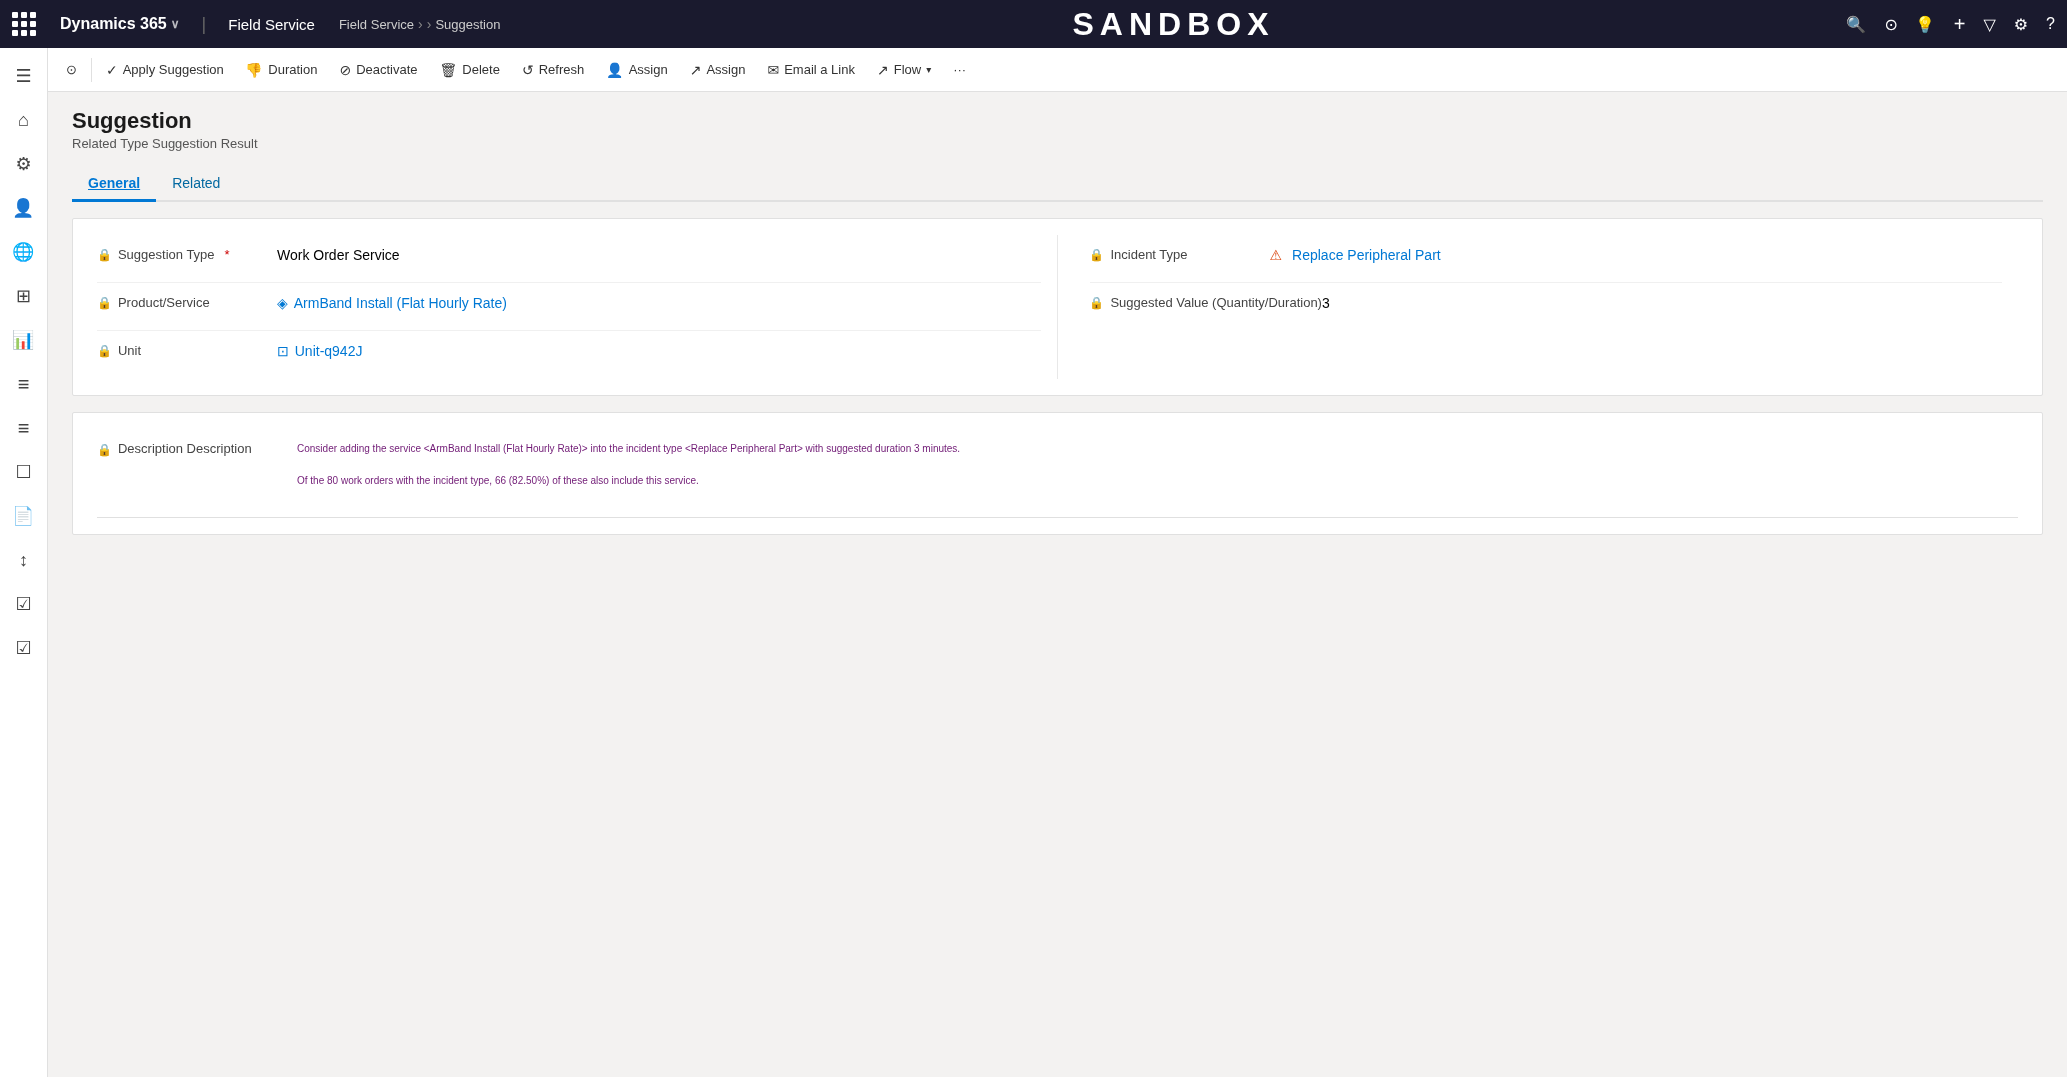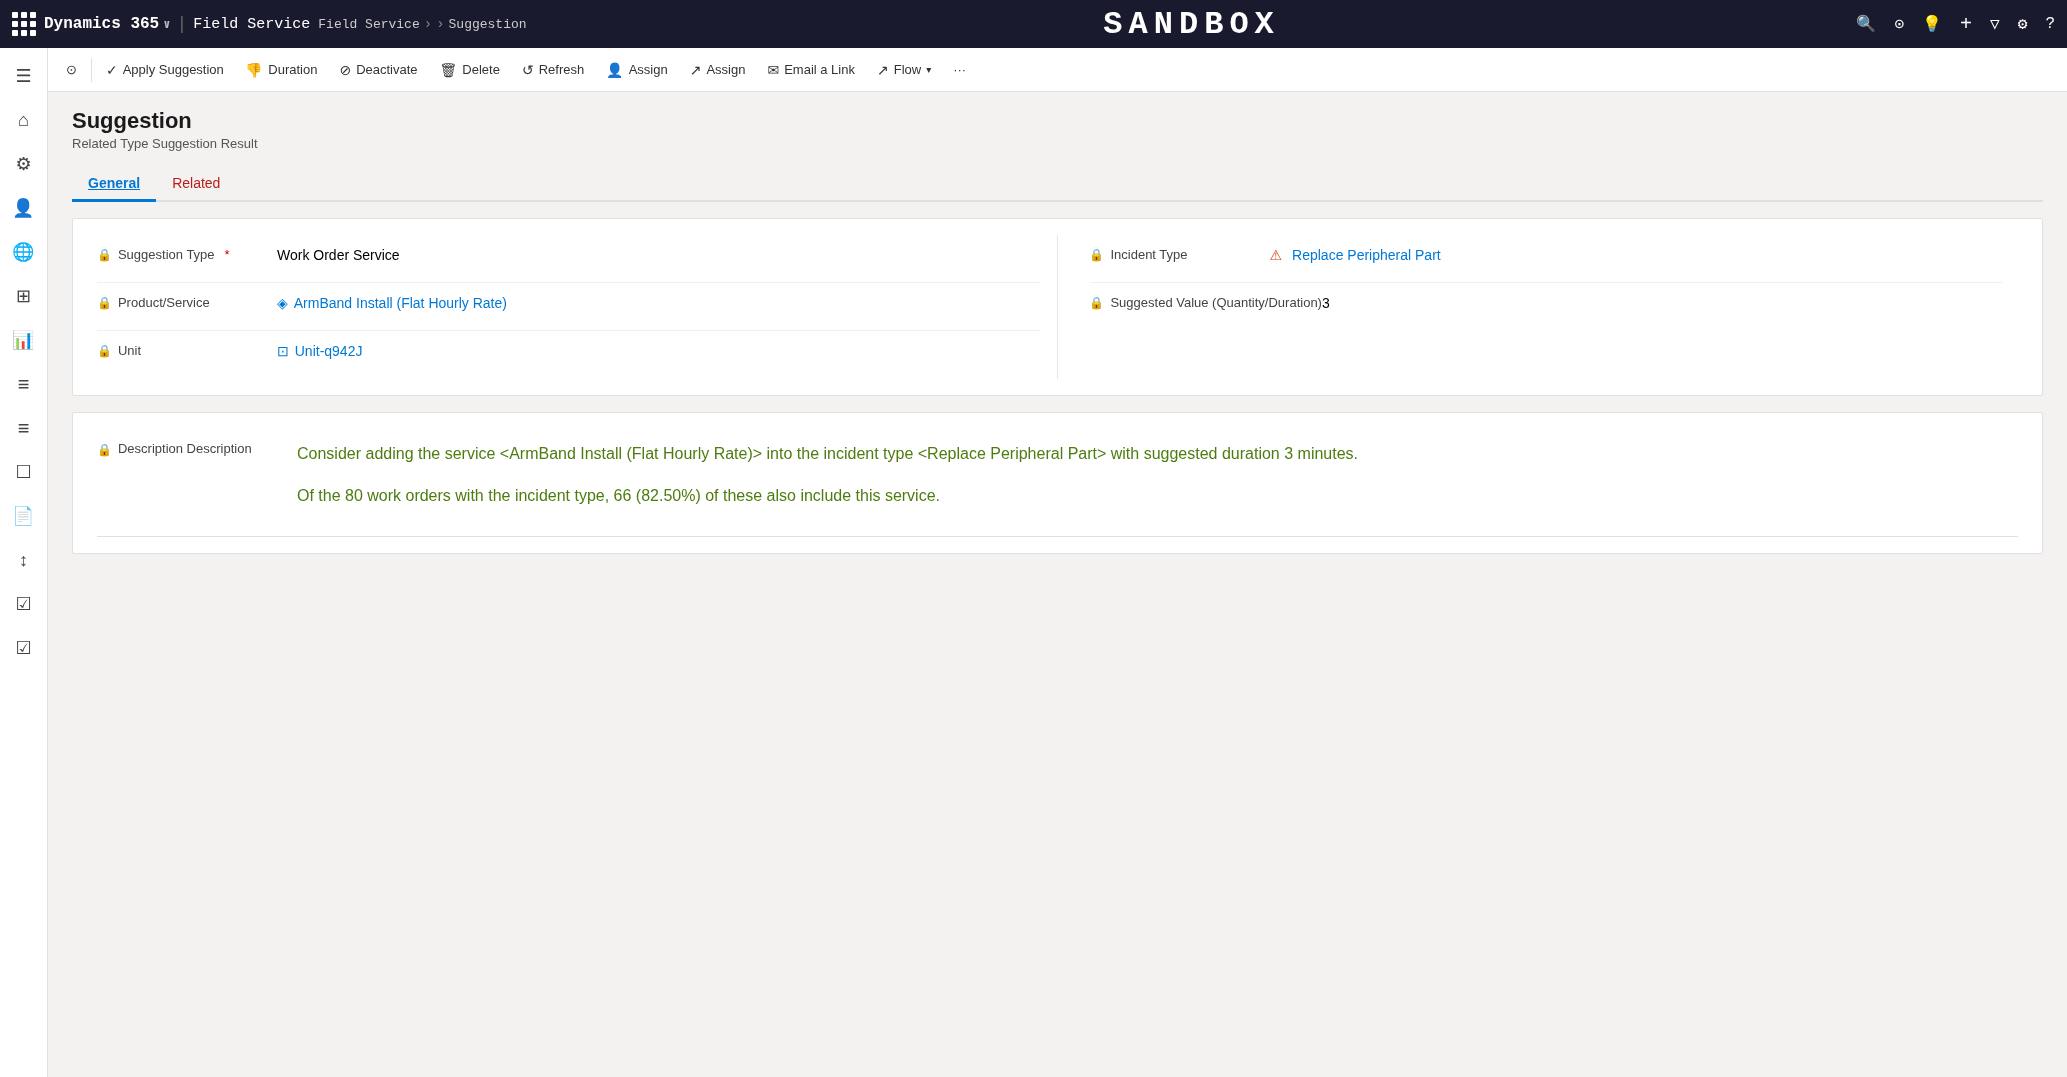--- a/index.html
+++ b/index.html
@@ -6,22 +6,21 @@
     body { font-family: 'Segoe UI', sans-serif; font-size: 14px; background: #f3f2f1; }
 
     
     .top-nav {
       background: #1a1a2e;
       color: white;
       height: 48px;
       display: flex;
       align-items: center;
       padding: 0 12px;
-      gap: 0;
-      font-family: Liberation Mono, monospace;
+      gap: 16px;
     }
     .top-nav .dots-grid {
       display: grid;
       grid-template-columns: repeat(3,6px);
       grid-template-rows: repeat(3,6px);
       gap: 3px;
       margin-right: 8px;
     }
     .top-nav .dots-grid span {
       width: 6px; height: 6px;
@@ -105,21 +104,21 @@
     .page-header { margin-bottom: 16px; }
     .page-title { font-size: 22px; font-weight: 700; color: #1a1a1a; }
     .page-subtitle { font-size: 13px; color: #555; margin-top: 2px; }
 
     
     .tabs { display: flex; gap: 0; margin-bottom: 16px; border-bottom: 2px solid #e0e0e0; }
     .tab {
       padding: 8px 16px;
       cursor: pointer;
       font-size: 14px;
-      color: #b91c1c;
+      color: #0369a1;
       border-bottom: 3px solid transparent;
       margin-bottom: -2px;
     }
     .tab.active { color: #0078d4; border-bottom-color: #0078d4; font-weight: 600; text-decoration: underline; }
 
     
     .form-card {
       background: white;
       border: 1px solid #e0e0e0;
       border-radius: 2px;
@@ -164,21 +163,21 @@
     }
     .desc-field-row { display: flex; align-items: flex-start; padding: 12px 0; }
     .desc-label {
       display: flex;
       align-items: flex-start;
       gap: 6px;
       min-width: 200px;
       color: #444;
       font-size: 13px;
     }
-    .desc-text { flex: 1; font-size: 16px; line-height: 1.6; color: #4d7c0f; }
+    .desc-text { flex: 1; font-size: 10px; line-height: 1.6; color: #701a75; }
     .desc-divider { border: none; border-top: 1px solid #e0e0e0; margin-top: 16px; }
   </style>
 </head>
 <body>
 
 <div class="top-nav">
   <div class="dots-grid">
     <span></span>
       <span></span>
       <span></span>

